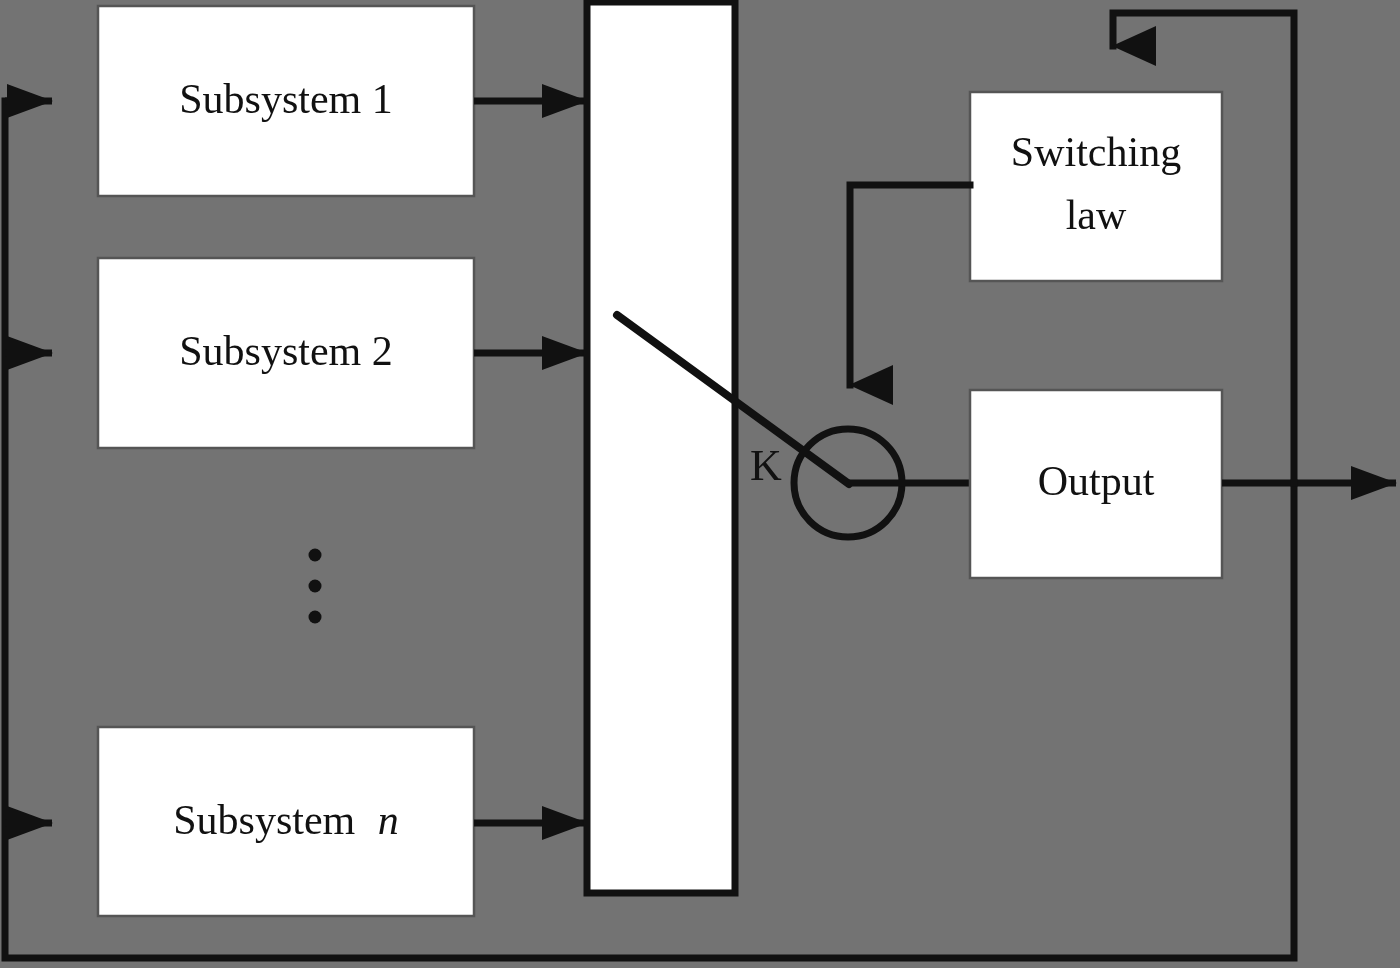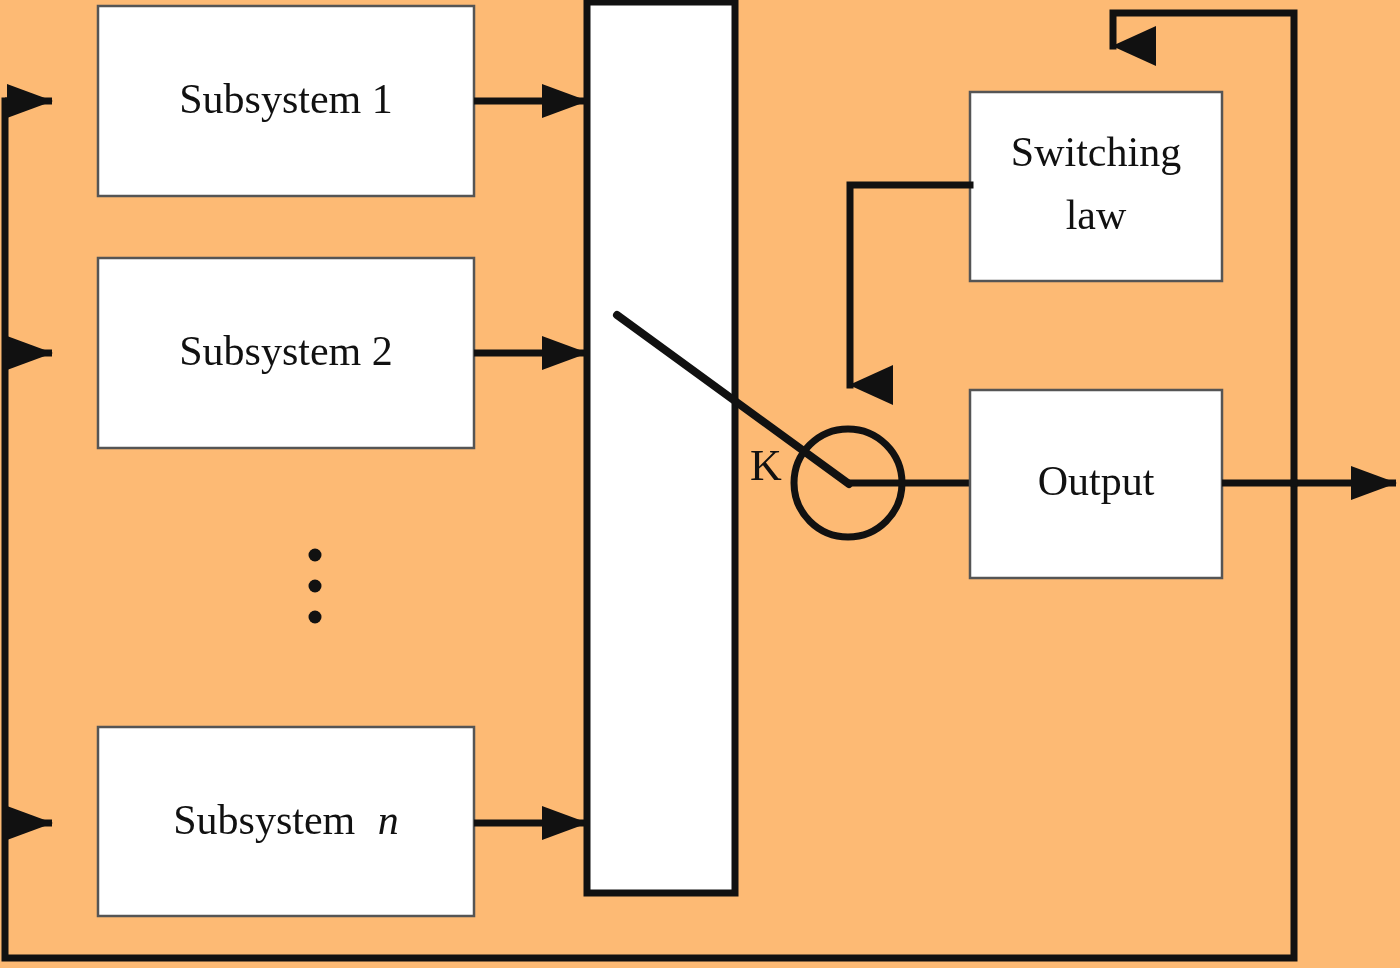--- a/index.html
+++ b/index.html
@@ -4,21 +4,21 @@
 <style>
   html, body {
     margin: 0;
     padding: 0;
     background: #ffffff;
   }
   #stage {
     position: relative;
     width: 1400px;
     height: 968px;
-    background: #fdba74;
+    background: #737373;
     overflow: hidden;
     font-family: "Liberation Serif", "DejaVu Serif", serif;
   }
   #diagram-svg {
     position: absolute;
     left: 0;
     top: 0;
     width: 1400px;
     height: 968px;
     display: block;

